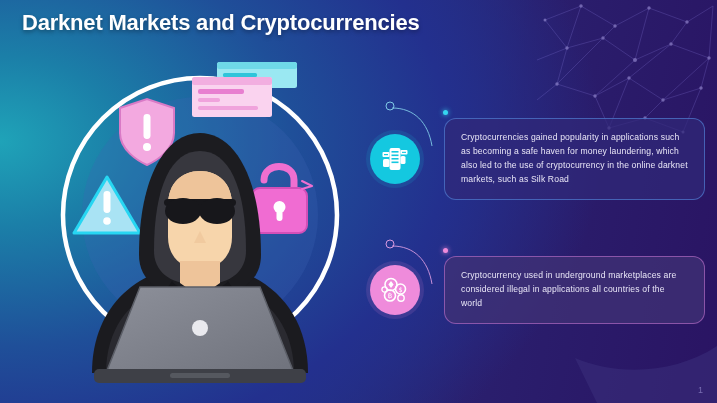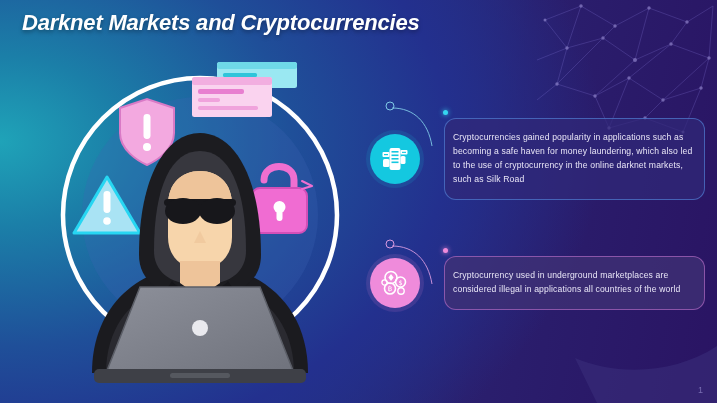--- a/index.html
+++ b/index.html
@@ -15,39 +15,38 @@
   .netwrap{position:absolute;right:0;top:0;width:180px;height:135px;opacity:.55;pointer-events:none;}
   
   .facet{position:absolute;right:0;bottom:0;width:160px;height:75px;pointer-events:none;}
   
   .pageno{position:absolute;right:14px;bottom:8px;font-size:9px;color:#8f86c7;opacity:.75;}
   
   .title{
     position:absolute;left:22px;top:10px;
     font-size:22px;font-weight:bold;color:#ffffff;letter-spacing:-.2px;
     text-shadow:0 2px 4px rgba(0,0,0,.35);
-    font-style:italic;
   }
   
   .illus{position:absolute;left:44px;top:55px;width:312px;height:330px;}
   .illus svg{display:block;}
   
   .row{position:absolute;display:flex;align-items:center;}
   .row1{left:370px;top:118px;}
   .row2{left:370px;top:256px;}
   .iconcircle{
     position:relative;width:50px;height:50px;border-radius:50%;
     display:flex;align-items:center;justify-content:center;flex:0 0 auto;
   }
   .ic-cyan{background:#14c8e0;box-shadow:0 0 0 4px rgba(20,200,224,.13);}
   .ic-pink{background:#ef8bdb;box-shadow:0 0 0 4px rgba(239,139,219,.13);}
   .connector{position:absolute;left:14px;top:-22px;width:80px;height:60px;pointer-events:none;}
   .card{
     position:relative;margin-left:24px;border-radius:12px;
-    padding:12px 8px;color:#e9e6f7;
+    padding:12px 16px;color:#e9e6f7;
     font-size:8.6px;line-height:1.62;letter-spacing:.15px;
   }
   .card1{
     width:261px;background:rgba(49,40,120,.72);
     border:1px solid rgba(90,150,235,.55);
     box-shadow:0 0 0 5px rgba(0,0,0,0), 6px 6px 0 -4px rgba(0,0,0,0);
   }
   .card2{
     width:261px;background:rgba(64,50,118,.75);
     border:1px solid rgba(205,120,215,.55);

